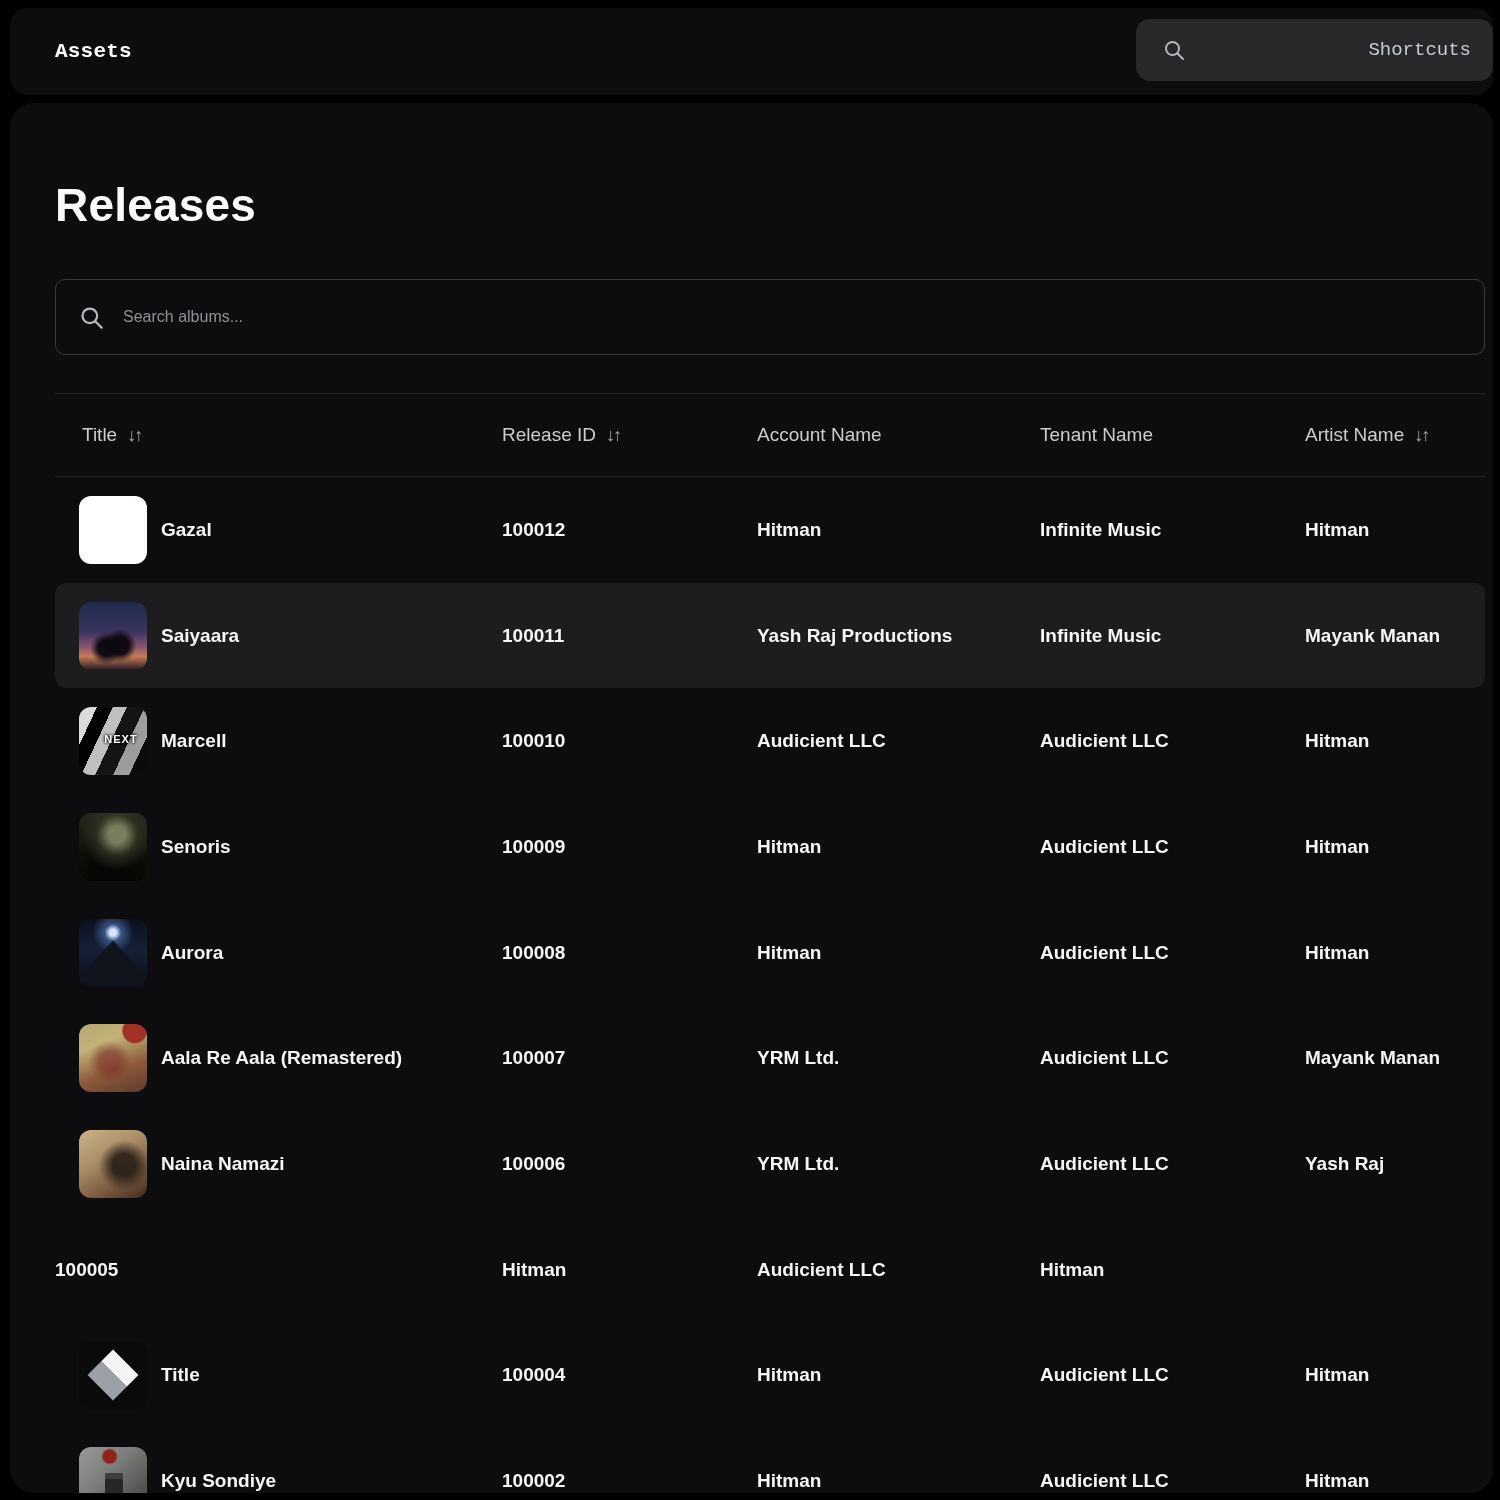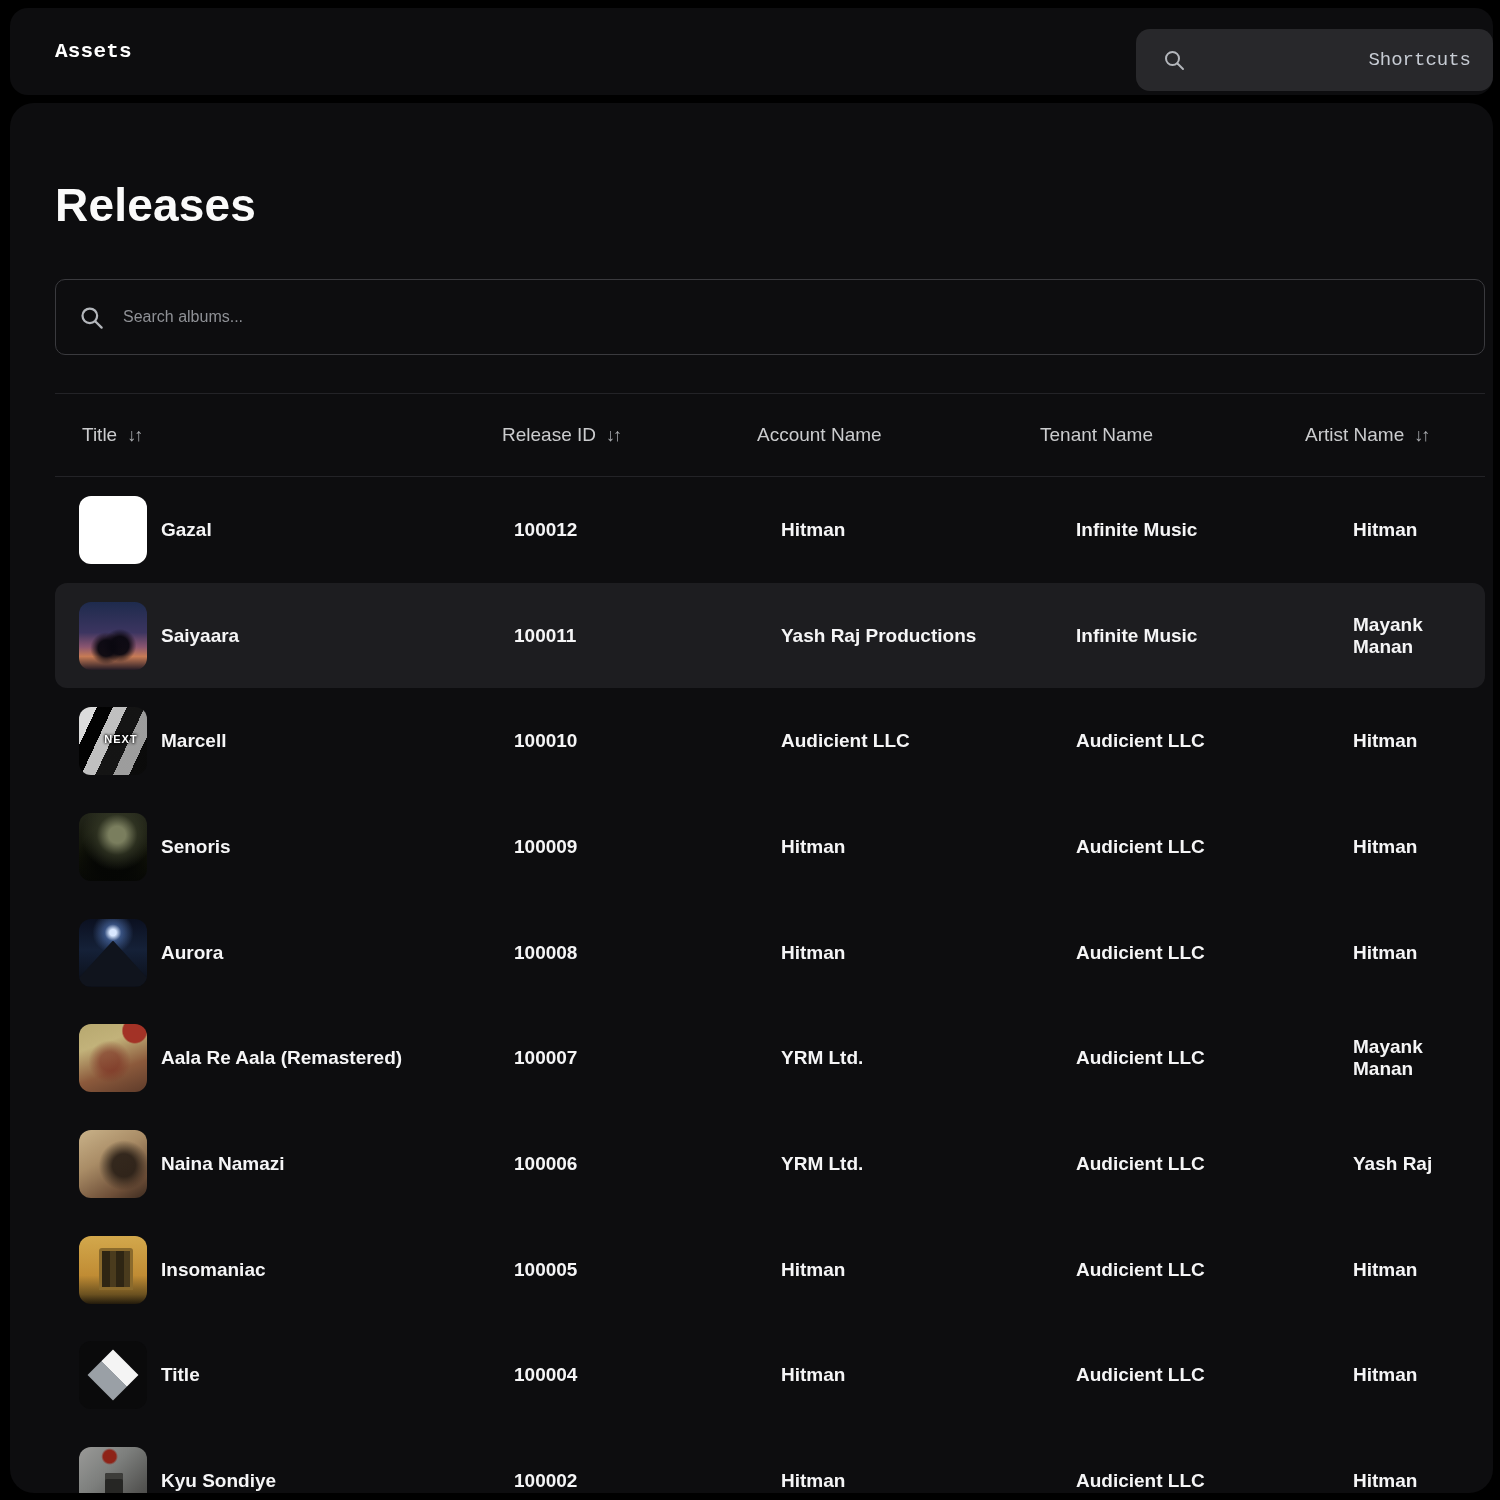--- a/index.html
+++ b/index.html
@@ -13,21 +13,21 @@
   
   .topbar{
     position:absolute;left:10px;top:8px;width:1483px;height:87px;
     background:var(--panel-bg,#0c0c0e);border-radius:18px;font-family:Liberation Mono, monospace;
   }
   .topbar-title{
     position:absolute;left:45px;top:0;height:87px;display:flex;align-items:center;
     color:#ffffff;font-size:21px;font-weight:700;letter-spacing:.2px;
   }
   .topbar-search{
-    position:absolute;left:1126px;top:21px;width:357px;height:62px;
+    position:absolute;left:1126px;top:11px;width:357px;height:62px;
     background:var(--topbar-search-bg,#28282b);border-radius:14px;
     display:flex;align-items:center;cursor:pointer;
   }
   .topbar-search .mag{margin-left:26px;}
   .topbar-search .shortcuts{
     margin-left:auto;margin-right:22px;color:#c7ccd4;font-size:19px;font-weight:500;
   }
   .mag svg{display:block;}
 
   
@@ -62,21 +62,20 @@
     color:#cbccce;font-size:19px;font-weight:500;
   }
   .table-header .hcell{display:flex;align-items:center;}
   .table-header .hcell.first{padding-left:27px;}
   .sort-icon{
     margin-left:10px;color:#a9abaf;font-size:18px;letter-spacing:-2px;font-weight:400;
   }
   .row{
     height:105.7px;border-radius:12px;color:#f5f5f6;font-size:19px;font-weight:600;
     cursor:pointer;
-    gap:12px;
   }
   .row.selected{background:var(--row-highlight,#1d1d20);}
   .cell-title{display:flex;align-items:center;padding-left:24px;box-sizing:border-box;}
   .thumb{
     width:68px;height:68px;border-radius:12px;flex:0 0 68px;margin-right:14px;
     position:relative;overflow:hidden;background:#333;
   }
   .thumb .thumb-label{
     position:absolute;left:16px;right:0;top:26px;text-align:center;
     color:#fff;font-size:11px;font-weight:800;letter-spacing:1px;
@@ -277,26 +276,20 @@
         <span class="thumb-label"></span>
       </div>
       <span>Naina Namazi</span>
     </div>
     <div>100006</div>
     <div>YRM Ltd.</div>
     <div>Audicient LLC</div>
     <div>Yash Raj</div>
   </div>
       <div class="row grid-cols">
-    <div class="cell-title">
-      <div class="thumb thumb-insomaniac">
-        <span class="thumb-label"></span>
-      </div>
-      <span>Insomaniac</span>
-    </div>
     <div>100005</div>
     <div>Hitman</div>
     <div>Audicient LLC</div>
     <div>Hitman</div>
   </div>
       <div class="row grid-cols">
     <div class="cell-title">
       <div class="thumb thumb-mela">
         <span class="thumb-label"></span>
       </div>

